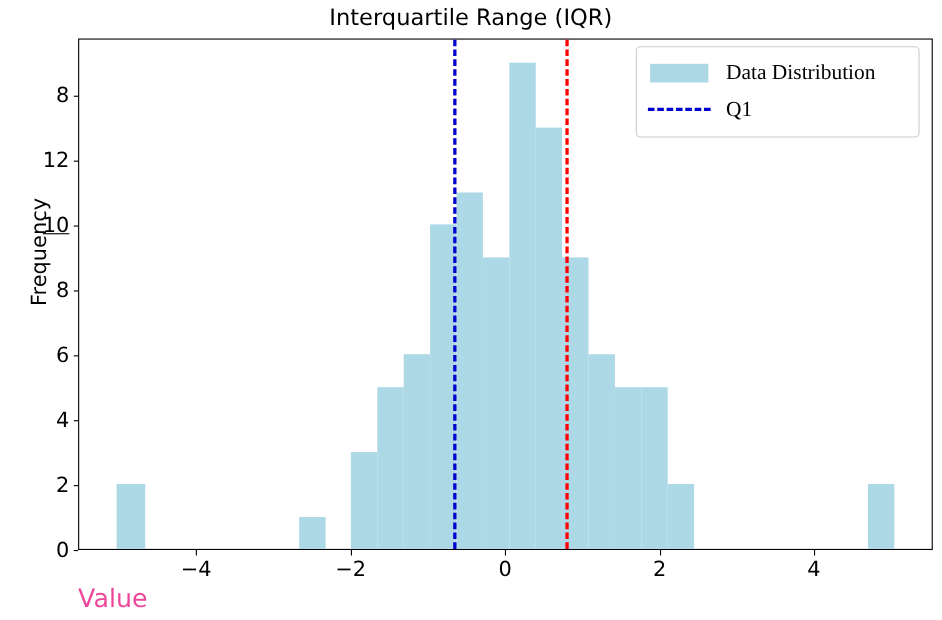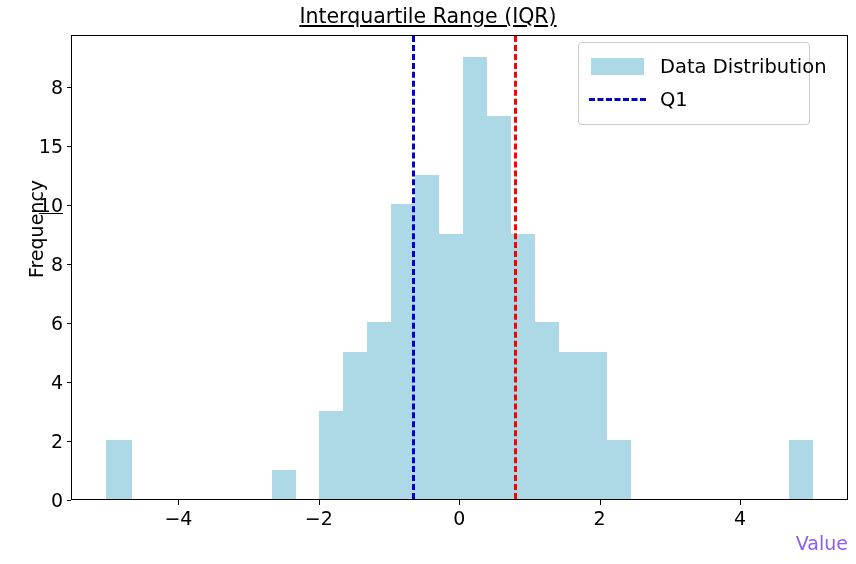--- a/index.html
+++ b/index.html
@@ -10,21 +10,20 @@
     overflow:hidden;
   }
   #figure{position:relative;width:856px;height:564px;background:#ffffff;}
 
   
   #chart-title{
     position:absolute;left:0;top:4px;width:856px;
     text-align:center;
     font-size:20.5px;color:#000000;
     letter-spacing:0px;
-    text-decoration:underline;
   }
 
   
   #axes{
     position:absolute;
     left:71px;top:35px;
     width:777px;height:465px;
     border:1.5px solid #000000;
     box-sizing:border-box;
     background:transparent;
@@ -77,43 +76,44 @@
     text-align:right;
     transform:translateY(-50%);
     white-space:nowrap;
   }
 
   
   #xlabel{
     position:absolute;
     left:71px;width:777px;
     top:532px;
-    text-align:right;
-    font-size:19px;color:#8b5cf6;
+    text-align:left;
+    font-size:23px;color:#ec4899;
   }
   #ylabel{
     position:absolute;
     left:-94px;top:218px;
     width:260px;
     text-align:center;
     font-size:19px;color:#000000;
     transform:rotate(-90deg);
     transform-origin:center center;
   }
 
   
   #legend{
     position:absolute;
     left:578px;top:42px;
-    width:232px;
+    width:258px;
     padding:7px 9px 8px 9px;
     box-sizing:border-box;
     border:1px solid #cccccc;
     border-radius:4px;
     background:#ffffff;
+    font-family:Liberation Serif, serif;
   }
   .legend-row{
     display:flex;align-items:center;
     height:33px;
   }
   .legend-key{
     width:59px;height:33px;
     position:relative;
     margin-right:13px;
     flex:0 0 auto;
@@ -189,21 +189,21 @@
       <div class="yticklabel" style="top: 441.06px;">2</div>
       <div class="ytick" style="top: 382.12px;"></div>
       <div class="yticklabel" style="top: 382.12px;">4</div>
       <div class="ytick" style="top: 323.18px;"></div>
       <div class="yticklabel" style="top: 323.18px;">6</div>
       <div class="ytick" style="top: 264.24px;"></div>
       <div class="yticklabel" style="top: 264.24px;">8</div>
       <div class="ytick" style="top: 205.3px;"></div>
       <div class="yticklabel" style="top: 205.3px; text-decoration: underline;">10</div>
       <div class="ytick" style="top: 146.36px;"></div>
-      <div class="yticklabel" style="top: 146.36px;">15</div>
+      <div class="yticklabel" style="top: 146.36px;">12</div>
       <div class="ytick" style="top: 87.42px;"></div>
       <div class="yticklabel" style="top: 87.42px;">8</div>
     </div>
 
   <div id="legend">
       <div class="legend-row">
         <div class="legend-key">
           <div class="legend-patch" style="background: rgb(173, 216, 230);"></div>
         </div>
         <div class="legend-label">Data Distribution</div>

